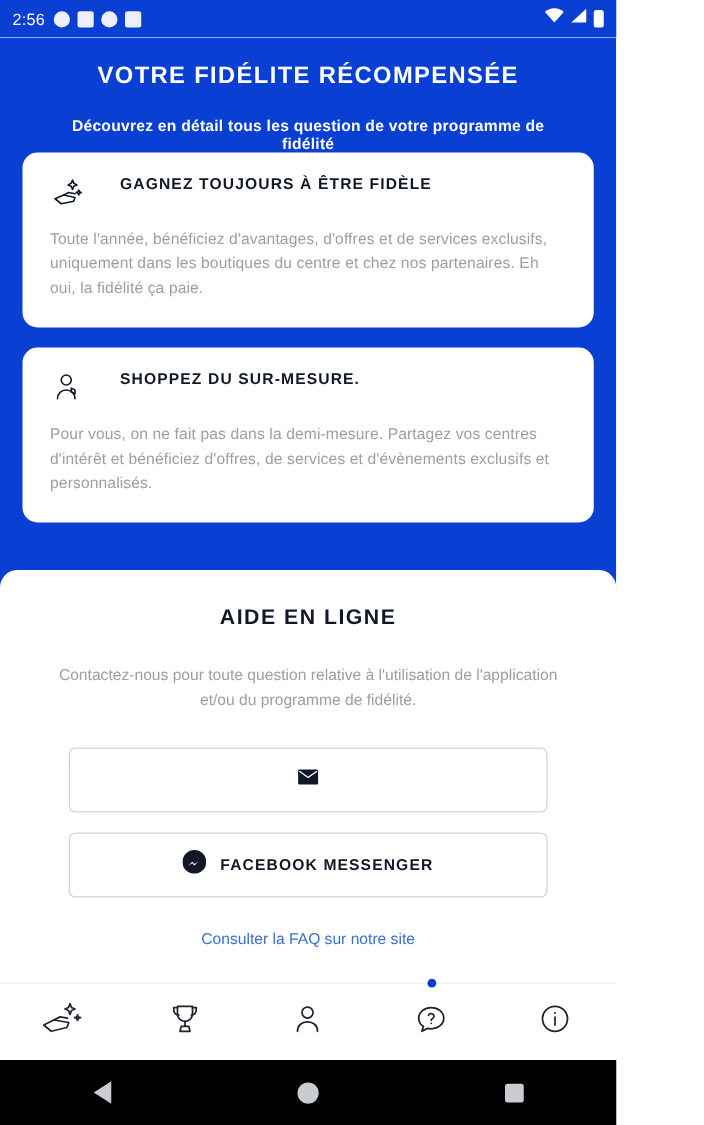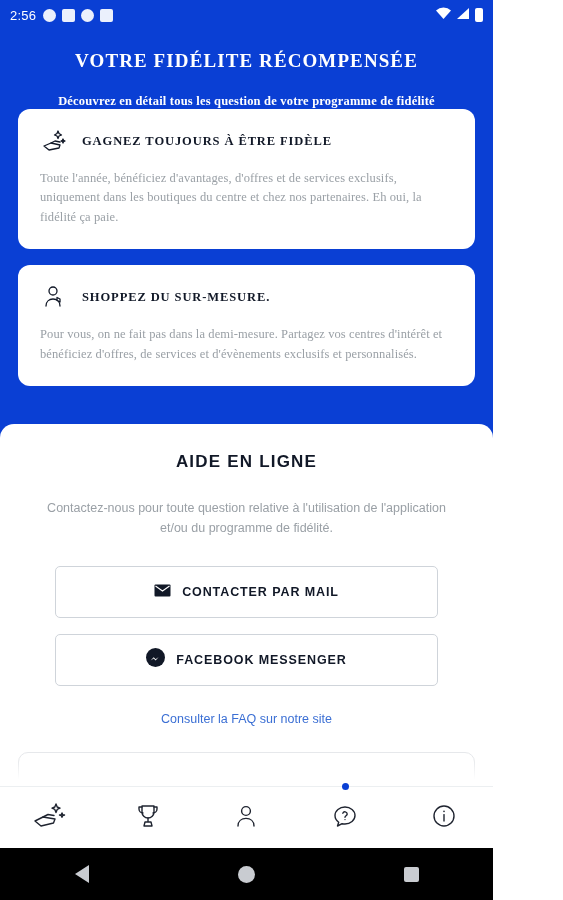--- a/index.html
+++ b/index.html
@@ -53,21 +53,20 @@
   
   .content {
     flex: 1 1 auto;
     position: relative;
     overflow: hidden;
     background: #ffffff;
   }
   .blue-area {
     background: #0a3fd4;
     padding: 0 0 40px 0;
-    font-family: Liberation Serif, serif;
   }
   .hero-title {
     color: #ffffff;
     text-align: center;
     font-size: 19px;
     font-weight: bold;
     letter-spacing: 1.1px;
     padding: 20px 20px 0 20px;
   }
   .hero-sub {
@@ -81,22 +80,22 @@
 
   .card {
     background: #ffffff;
     border-radius: 12px;
     margin: 0 18px 16px 18px;
     padding: 18px 22px 22px 22px;
   }
   .card:first-of-type { margin-top: 28px; }
   .card-head {
     display: flex;
-    align-items: center;
-    gap: 14px;
+    align-items: flex-start;
+    gap: 28px;
     margin-bottom: 14px;
   }
   .card-head .ic { width: 28px; height: 28px; flex: 0 0 28px; }
   .card-title {
     font-size: 12.5px;
     font-weight: bold;
     color: #111827;
     letter-spacing: .9px;
   }
   .card-body {
@@ -300,21 +299,20 @@
       <div class="section-title">AIDE EN LIGNE</div>
       <div class="section-desc">Contactez-nous pour toute question relative à l'utilisation de l'application et/ou du programme de fidélité.</div>
 
       <div class="btn-outline btn-first">
         <span>
           <svg width="17" height="13" viewBox="0 0 17 13">
               <rect x="0.5" y="0.5" width="16" height="12" rx="1" fill="#111827"></rect>
               <path d="M1.5 2l7 5 7-5" fill="none" stroke="#ffffff" stroke-width="1.1"></path>
             </svg>
         </span>
-        <span class="btn-label">CONTACTER PAR MAIL</span>
       </div>
 
       <div class="btn-outline">
         <span>
           <svg width="19" height="19" viewBox="0 0 19 19">
               <circle cx="9.5" cy="9.5" r="9.5" fill="#111827"></circle>
               <path d="M4.6 12.6l3.1-3.3 1.9 1.9 3.1-2.1-3.1 3.3-1.9-1.8z" fill="#ffffff"></path>
             </svg>
         </span>
         <span class="btn-label">FACEBOOK MESSENGER</span>

